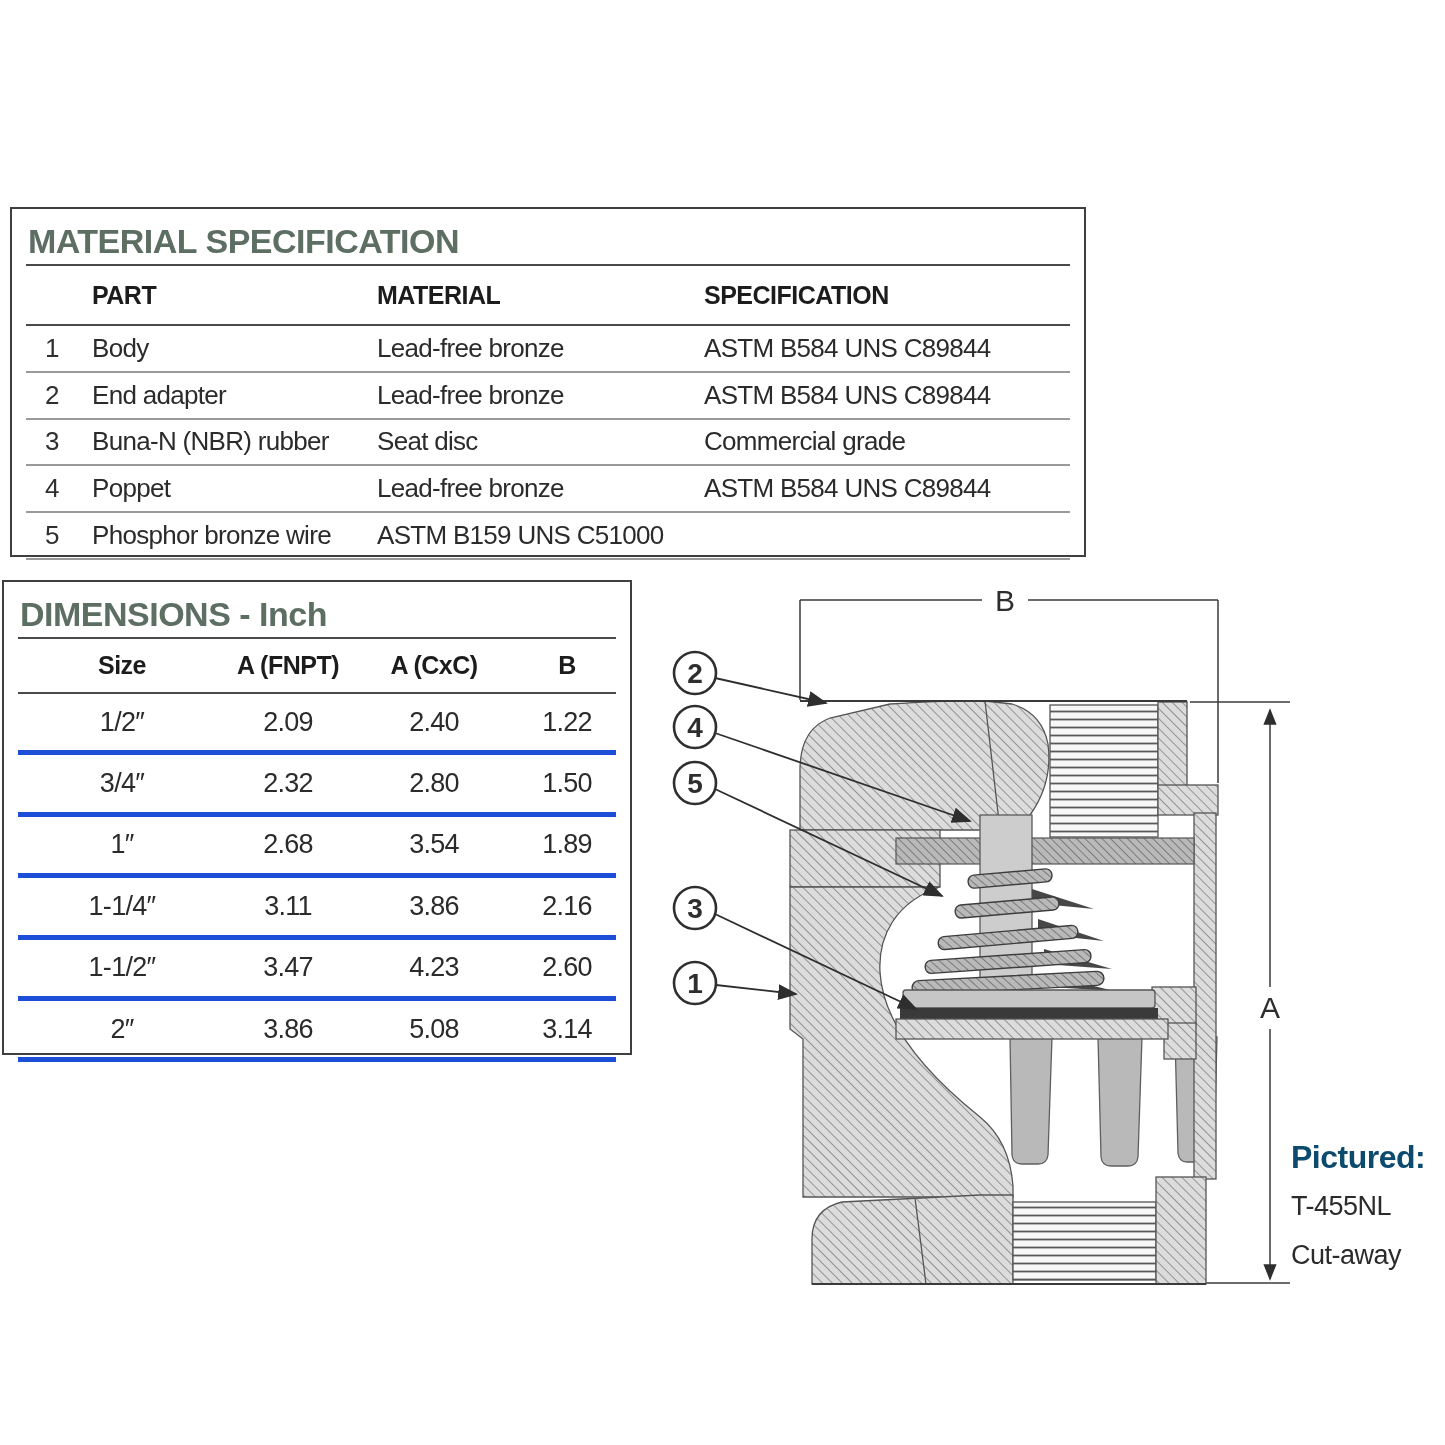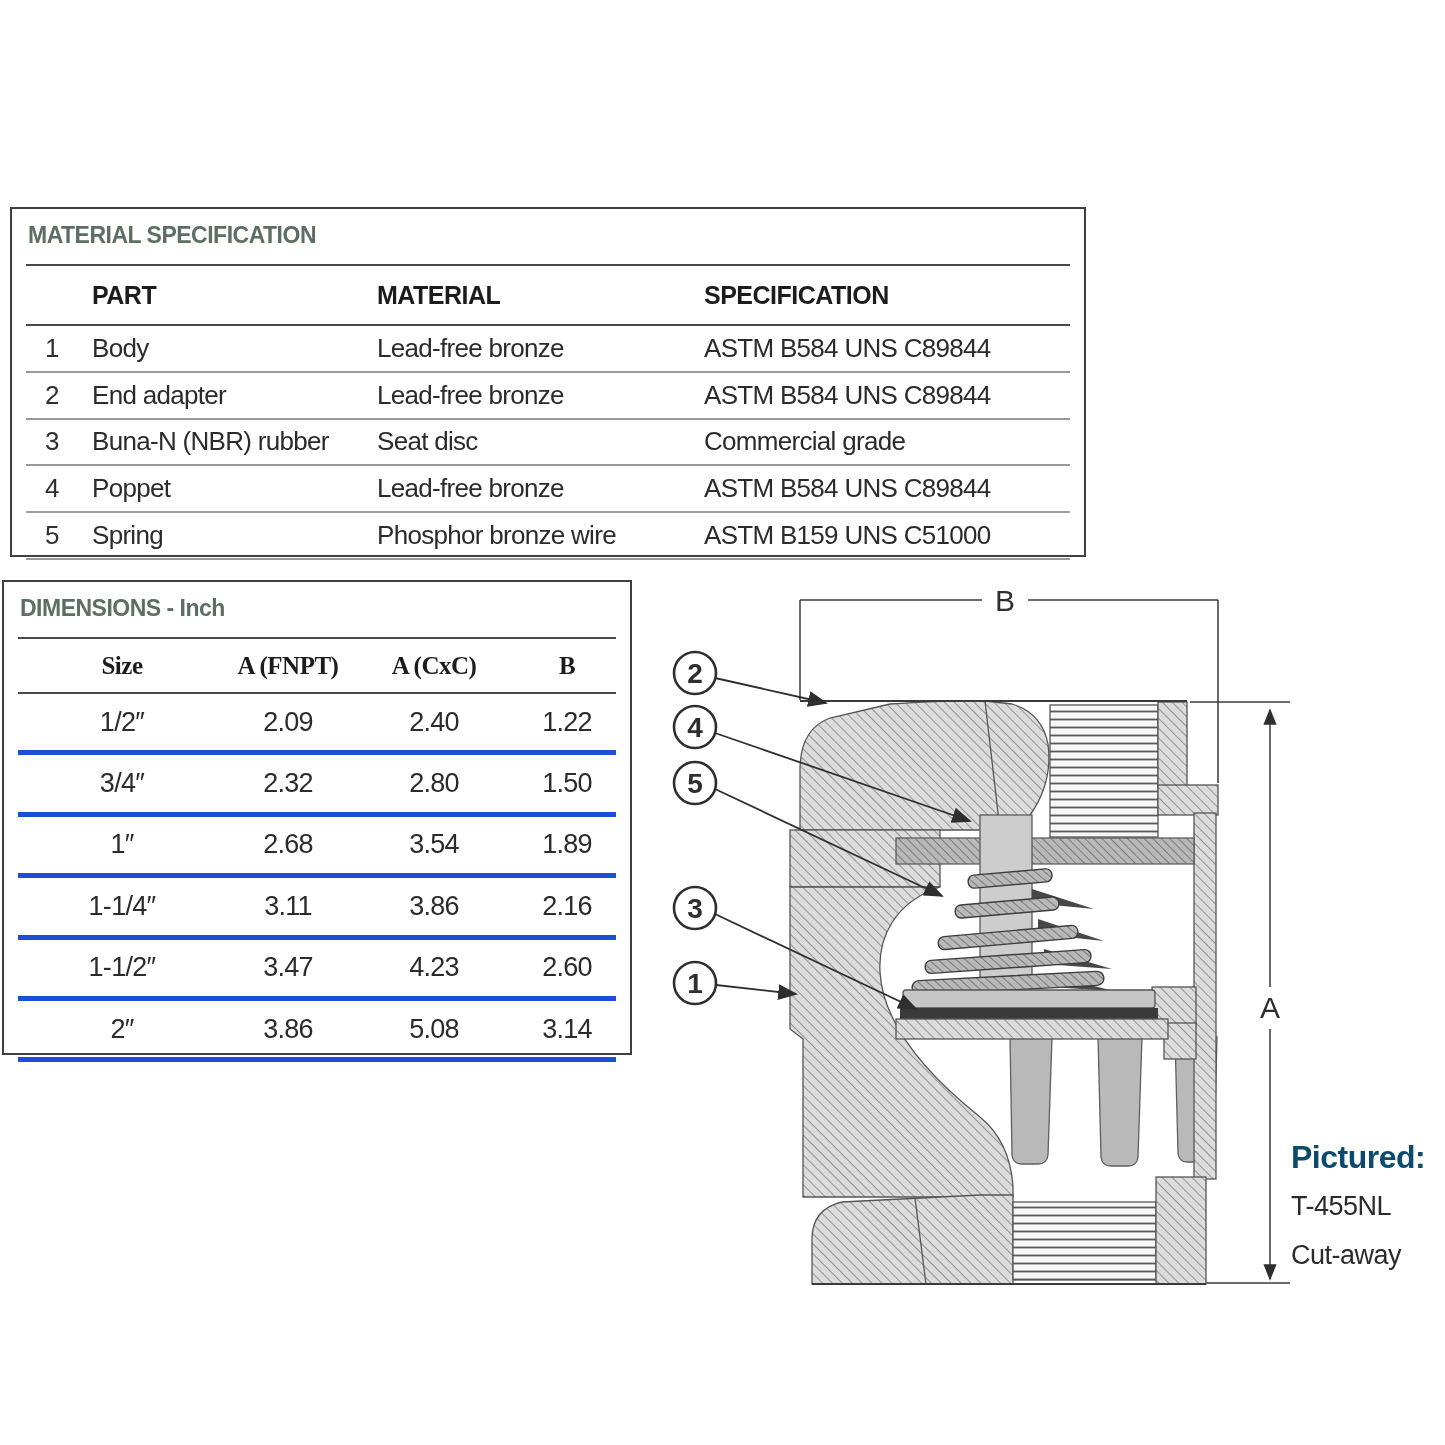--- a/index.html
+++ b/index.html
@@ -4,36 +4,36 @@
 <style>
   html,body{margin:0;padding:0;background:#fff;}
   .page{position:relative;width:1445px;height:1445px;background:#ffffff;overflow:hidden;
         font-family:"Liberation Sans",sans-serif;color:#2f2f2f;}
 
   
   .spec-box{position:absolute;border:2.5px solid #3f3f3f;background:#fff;box-sizing:border-box;}
   #material-box{left:10px;top:207px;width:1076px;height:350px;}
   #dims-box{left:2px;top:580px;width:630px;height:475px;}
 
-  .box-title{font-size:23px;font-weight:bold;color:#5d6e62;letter-spacing:-0.5px;
+  .box-title{font-size:34px;font-weight:bold;color:#5d6e62;letter-spacing:-0.5px;
              padding:13px 0 0 16px;height:42px;box-sizing:content-box;}
   .rule{border-top:2px solid #4a4a4a;margin:0 14px;}
 
   
   .ms-grid{display:grid;grid-template-columns:52px 285px 327px 1fr;align-items:center;margin:0 14px;}
   .ms-header{height:58px;}
   .ms-row{height:44.8px;border-bottom:2px solid #9a9a9a;}
   .ms-row:last-child{border-bottom:2px solid #9a9a9a;}
   .ms-grid > .c-num{text-align:center;font-size:26px;letter-spacing:-0.5px;}
   .ms-grid > .cell{padding-left:14px;font-size:26px;letter-spacing:-0.7px;color:#2b2b2b;}
   .ms-grid > .hcell{padding-left:14px;font-size:25px;font-weight:bold;color:#1c1c1c;letter-spacing:-0.5px;}
 
   
   .dm-grid{display:grid;grid-template-columns:208px 124px 168px 1fr;align-items:center;margin:0 14px;}
-  .dm-header{height:53px;font-family:Liberation Serif, serif;}
+  .dm-header{height:53px;}
   .dm-row{height:56.4px;border-bottom:5px solid #1d4ed8;}
   .dm-grid > div{text-align:center;}
   .dm-grid .hcell{font-size:25px;font-weight:bold;color:#1c1c1c;letter-spacing:-0.5px;}
   .dm-grid .cell{font-size:27px;letter-spacing:-0.7px;color:#2b2b2b;}
 
   
   #valve-svg{position:absolute;left:650px;top:557px;z-index:1;}
   .dimline{stroke:#3a3a3a;stroke-width:1.5;fill:none;}
   .leader{stroke:#2e2e2e;stroke-width:1.8;fill:none;}
   .callout-circle{fill:#ffffff;stroke:#2e2e2e;stroke-width:2.6;}
@@ -81,21 +81,20 @@
       <div class="cell">Commercial grade</div>
     </div>
     <div class="ms-grid ms-row">
       <div class="c-num">4</div>
       <div class="cell">Poppet</div>
       <div class="cell">Lead-free bronze</div>
       <div class="cell">ASTM B584 UNS C89844</div>
     </div>
     <div class="ms-grid ms-row">
       <div class="c-num">5</div>
-      <div class="cell">Spring</div>
       <div class="cell">Phosphor bronze wire</div>
       <div class="cell">ASTM B159 UNS C51000</div>
     </div>
   </section>
 
   <section class="spec-box" id="dims-box">
     <div class="box-title">DIMENSIONS - Inch</div>
     <div class="rule"></div>
     <div class="dm-grid dm-header">
       <div class="hcell">Size</div>

